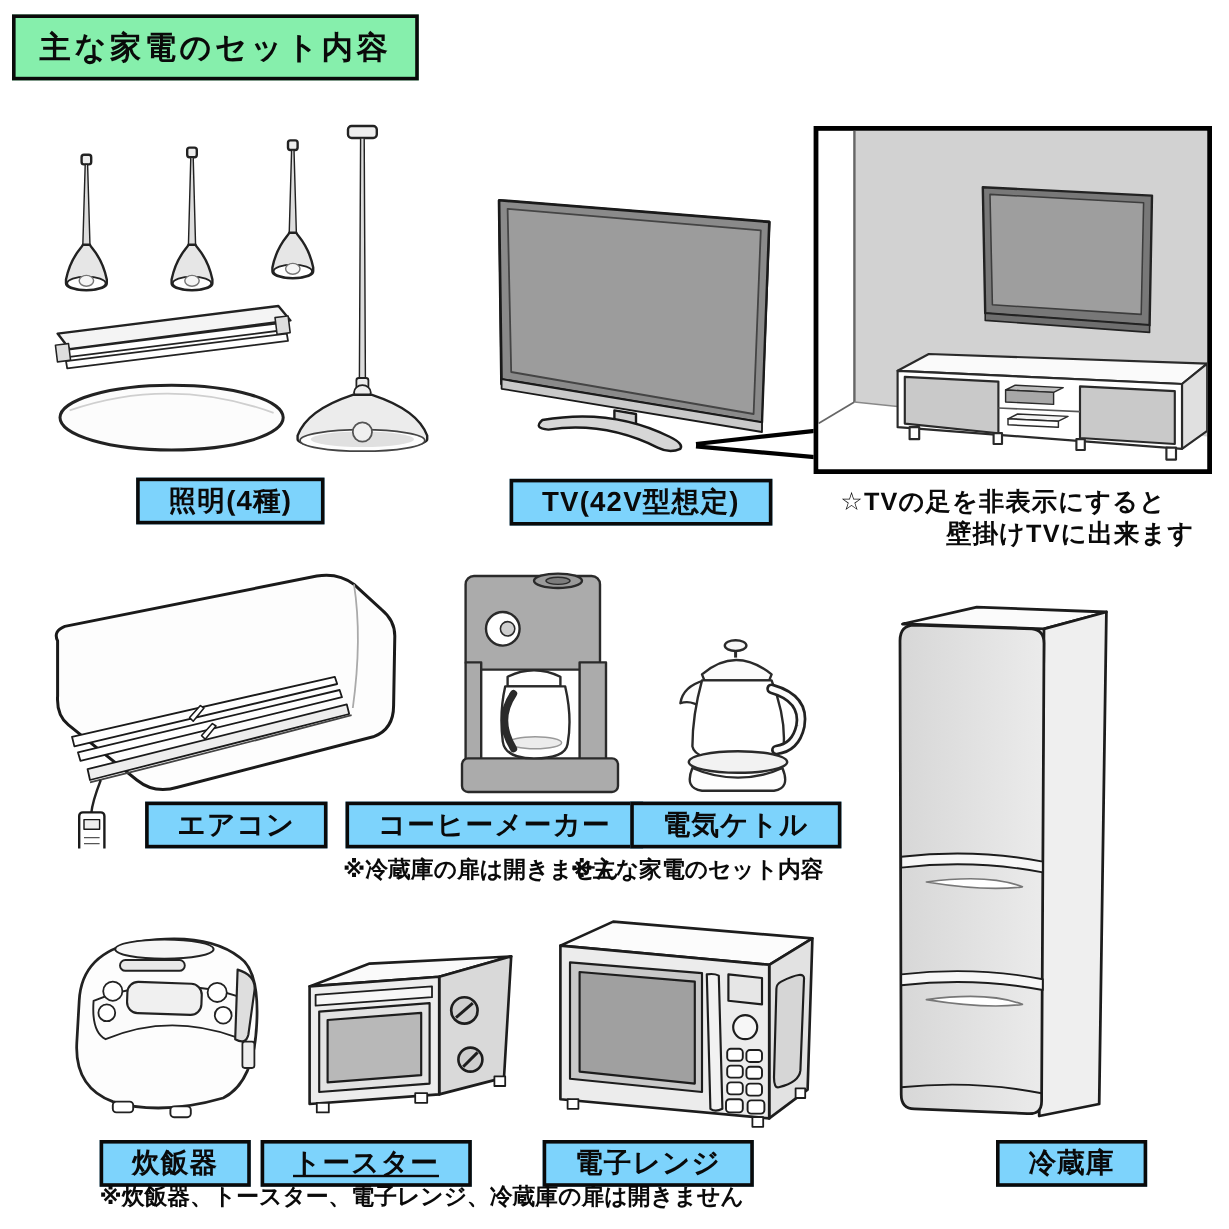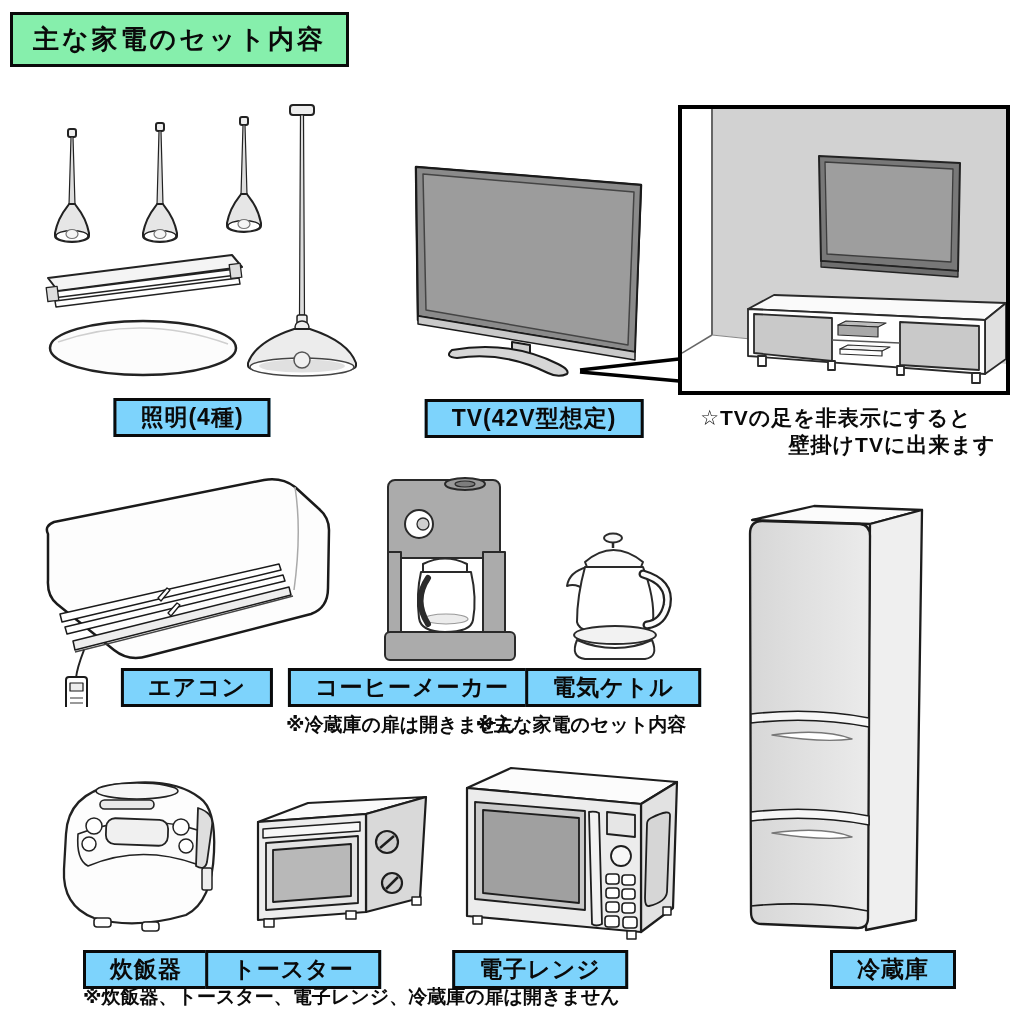--- a/index.html
+++ b/index.html
@@ -284,21 +284,21 @@
     <rect x="208" y="147" width="8" height="8" fill="#fff" stroke-width="1.5"></rect>
   </g>
 </svg>
 
 <div class="label" style="left:192px;top:398px;">照明(4種)</div>
 <div class="label" style="left:534px;top:399px;">TV(42V型想定)</div>
 <div class="label" style="left:197px;top:668px;">エアコン</div>
 <div class="label" style="left:412px;top:668px;">コーヒーメーカー</div>
 <div class="label" style="left:572px;top:668px;margin-left:41px;">電気ケトル</div>
 <div class="label" style="left:121px;top:950px;margin-left:25px;">炊飯器</div>
-<div class="label" style="left:293px;top:950px;">トースター</div>
+<div class="label" style="left:305px;top:950px;text-decoration:underline;">トースター</div>
 <div class="label" style="left:540px;top:950px;">電子レンジ</div>
 <div class="label" style="left:893px;top:950px;">冷蔵庫</div>
 
 <div class="note tv-note centered" style="left:836px;top:404px;text-align:right;">☆TVの足を非表示にすると</div>
 <div class="note tv-note centered" style="left:892px;top:431px;text-align:center;">壁掛けTVに出来ます</div>
 <div class="note centered" style="left:401px;top:712px;">※冷蔵庫の扉は開きません</div>
 <div class="note centered" style="left:581px;top:712px;">※主な家電のセット内容</div>
 <div class="note" style="left:83px;top:984px;">※炊飯器、トースター、電子レンジ、冷蔵庫の扉は開きません</div>
 
 </body></html>

